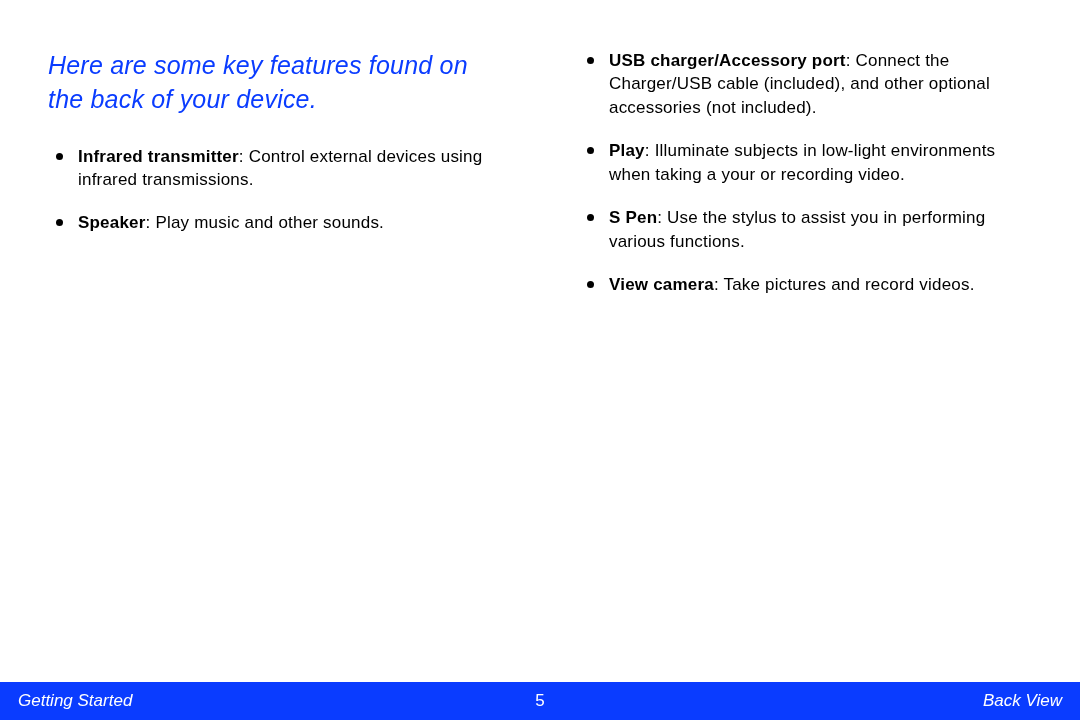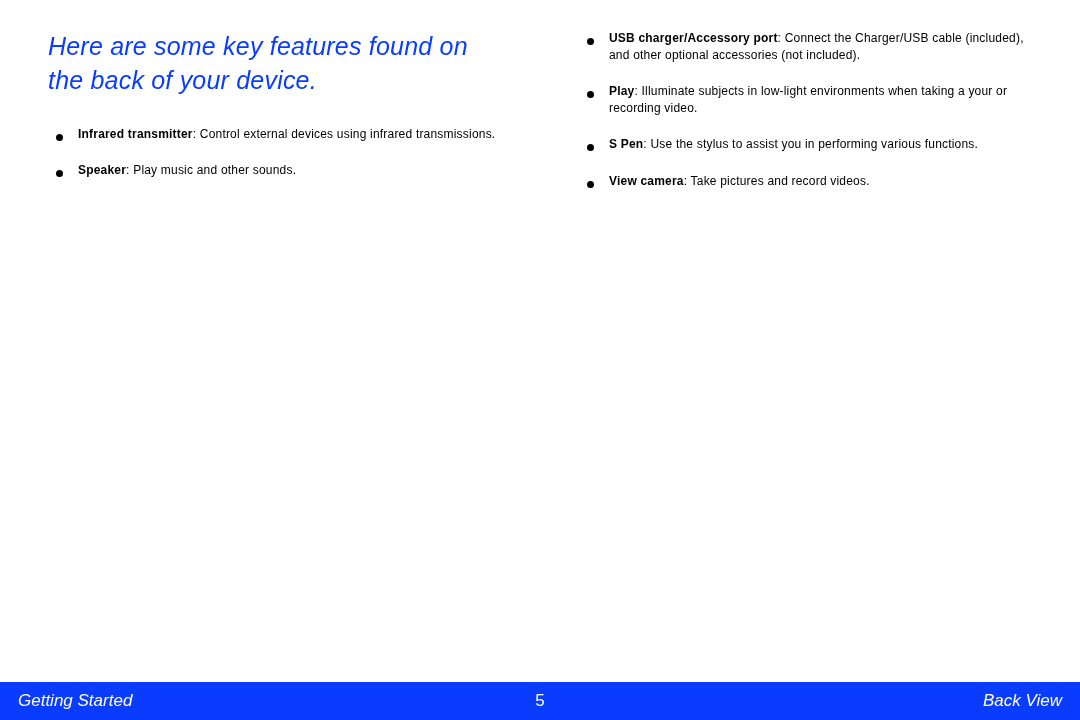--- a/index.html
+++ b/index.html
@@ -1,34 +1,34 @@
 <!DOCTYPE html>
 <html><head>
   <meta charset="utf-8">
   <style>
     * { margin: 0; padding: 0; box-sizing: border-box; }
     html, body { width: 1080px; height: 720px; font-family: Helvetica, Arial, sans-serif; background: #fff; }
     .page { position: relative; width: 1080px; height: 720px; }
-    .content { display: flex; padding: 30px 42px 0 48px; gap: 72px; }
+    .content { display: flex; padding: 49px 42px 0 48px; gap: 72px; }
     .col { flex: 1; }
     .heading {
       color: #0a3cff;
       font-style: italic;
       font-size: 25px;
       font-weight: 400;
       line-height: 1.35;
       margin-bottom: 28px;
       letter-spacing: 0.2px;
     }
     ul { list-style: none; }
     li {
       position: relative;
       padding-left: 30px;
       margin-bottom: 20px;
-      font-size: 12px;
+      font-size: 17px;
       line-height: 1.38;
       color: #000;
       letter-spacing: 0.2px;
     }
     li::before {
       content: "";
       position: absolute;
       left: 8px;
       top: 8px;
       width: 7px;

